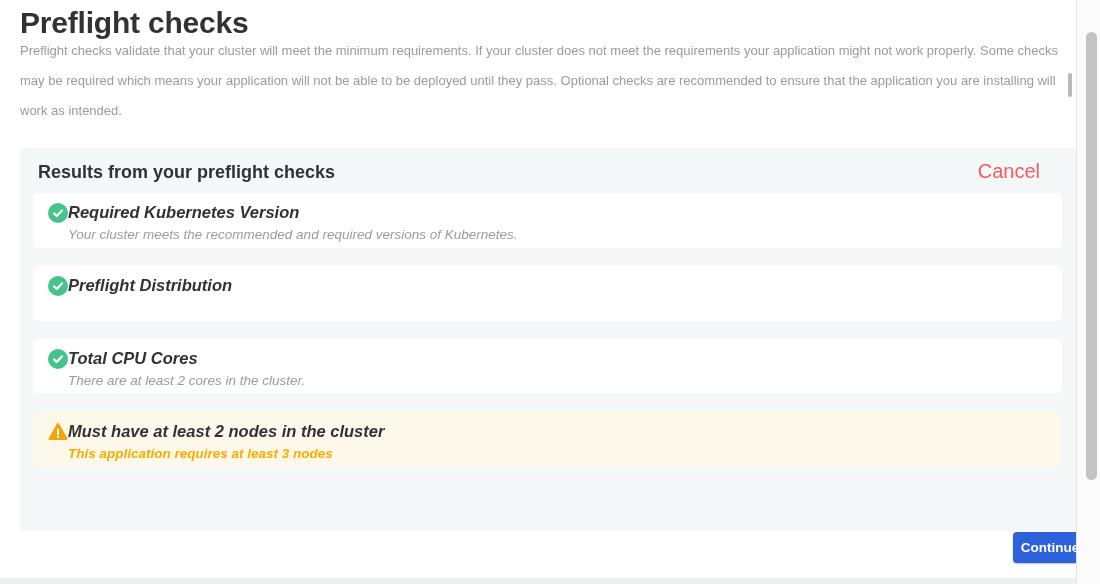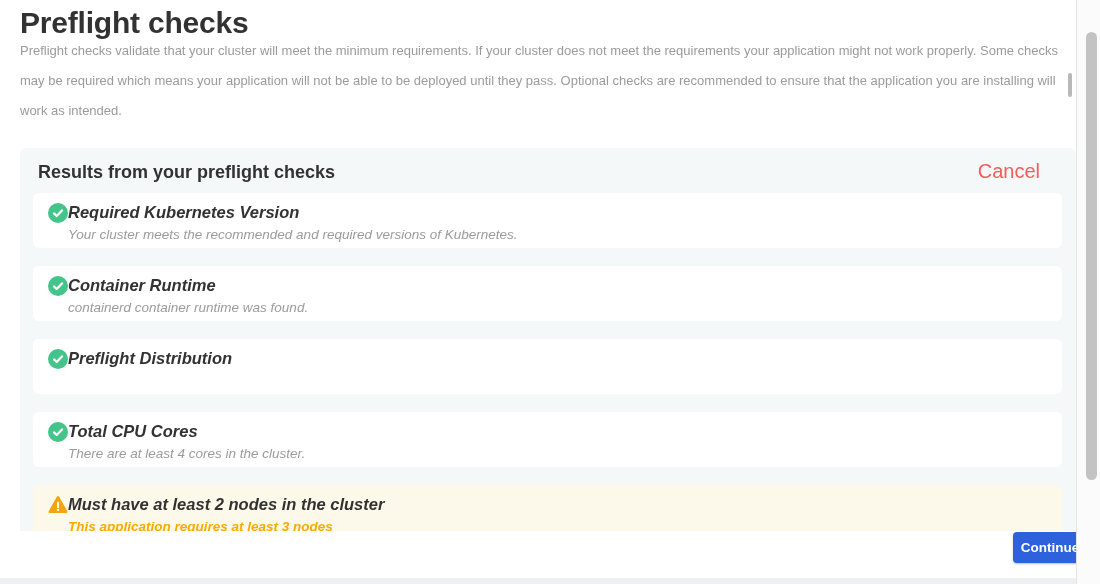--- a/index.html
+++ b/index.html
@@ -125,47 +125,34 @@
   </div>
       <div class="check-card pass">
     <span class="check-icon pass-icon">
       <svg width="20" height="20" viewBox="0 0 20 20">
         <circle cx="10" cy="10" r="10" fill="var(--green)"></circle>
         <path d="M6 10.4 L8.7 13 L14 7.4" fill="none" stroke="#ffffff" stroke-width="2.2" stroke-linecap="round" stroke-linejoin="round"></path>
       </svg>
     </span>
 
     <div class="check-text">
-      <div class="check-title">Container Runtime</div>
-      <div class="check-message">containerd container runtime was found.</div>
-    </div>
-  </div>
-      <div class="check-card pass">
-    <span class="check-icon pass-icon">
-      <svg width="20" height="20" viewBox="0 0 20 20">
-        <circle cx="10" cy="10" r="10" fill="var(--green)"></circle>
-        <path d="M6 10.4 L8.7 13 L14 7.4" fill="none" stroke="#ffffff" stroke-width="2.2" stroke-linecap="round" stroke-linejoin="round"></path>
-      </svg>
-    </span>
-
-    <div class="check-text">
       <div class="check-title">Preflight Distribution</div>
     </div>
   </div>
       <div class="check-card pass">
     <span class="check-icon pass-icon">
       <svg width="20" height="20" viewBox="0 0 20 20">
         <circle cx="10" cy="10" r="10" fill="var(--green)"></circle>
         <path d="M6 10.4 L8.7 13 L14 7.4" fill="none" stroke="#ffffff" stroke-width="2.2" stroke-linecap="round" stroke-linejoin="round"></path>
       </svg>
     </span>
 
     <div class="check-text">
       <div class="check-title">Total CPU Cores</div>
-      <div class="check-message">There are at least 4 cores in the cluster.</div>
+      <div class="check-message">There are at least 2 cores in the cluster.</div>
     </div>
   </div>
       <div class="check-card warn">
 
     <span class="check-icon warn-icon">
       <svg width="20" height="20" viewBox="0 0 20 20">
         <path d="M10 2.2 L18.3 16.8 L1.7 16.8 Z" fill="var(--amber)" stroke="var(--amber)" stroke-width="2.4" stroke-linejoin="round"></path>
         <line x1="10" y1="7.6" x2="10" y2="12.2" stroke="#ffffff" stroke-width="2" stroke-linecap="round"></line>
         <circle cx="10" cy="15" r="1.15" fill="#ffffff"></circle>
       </svg>

